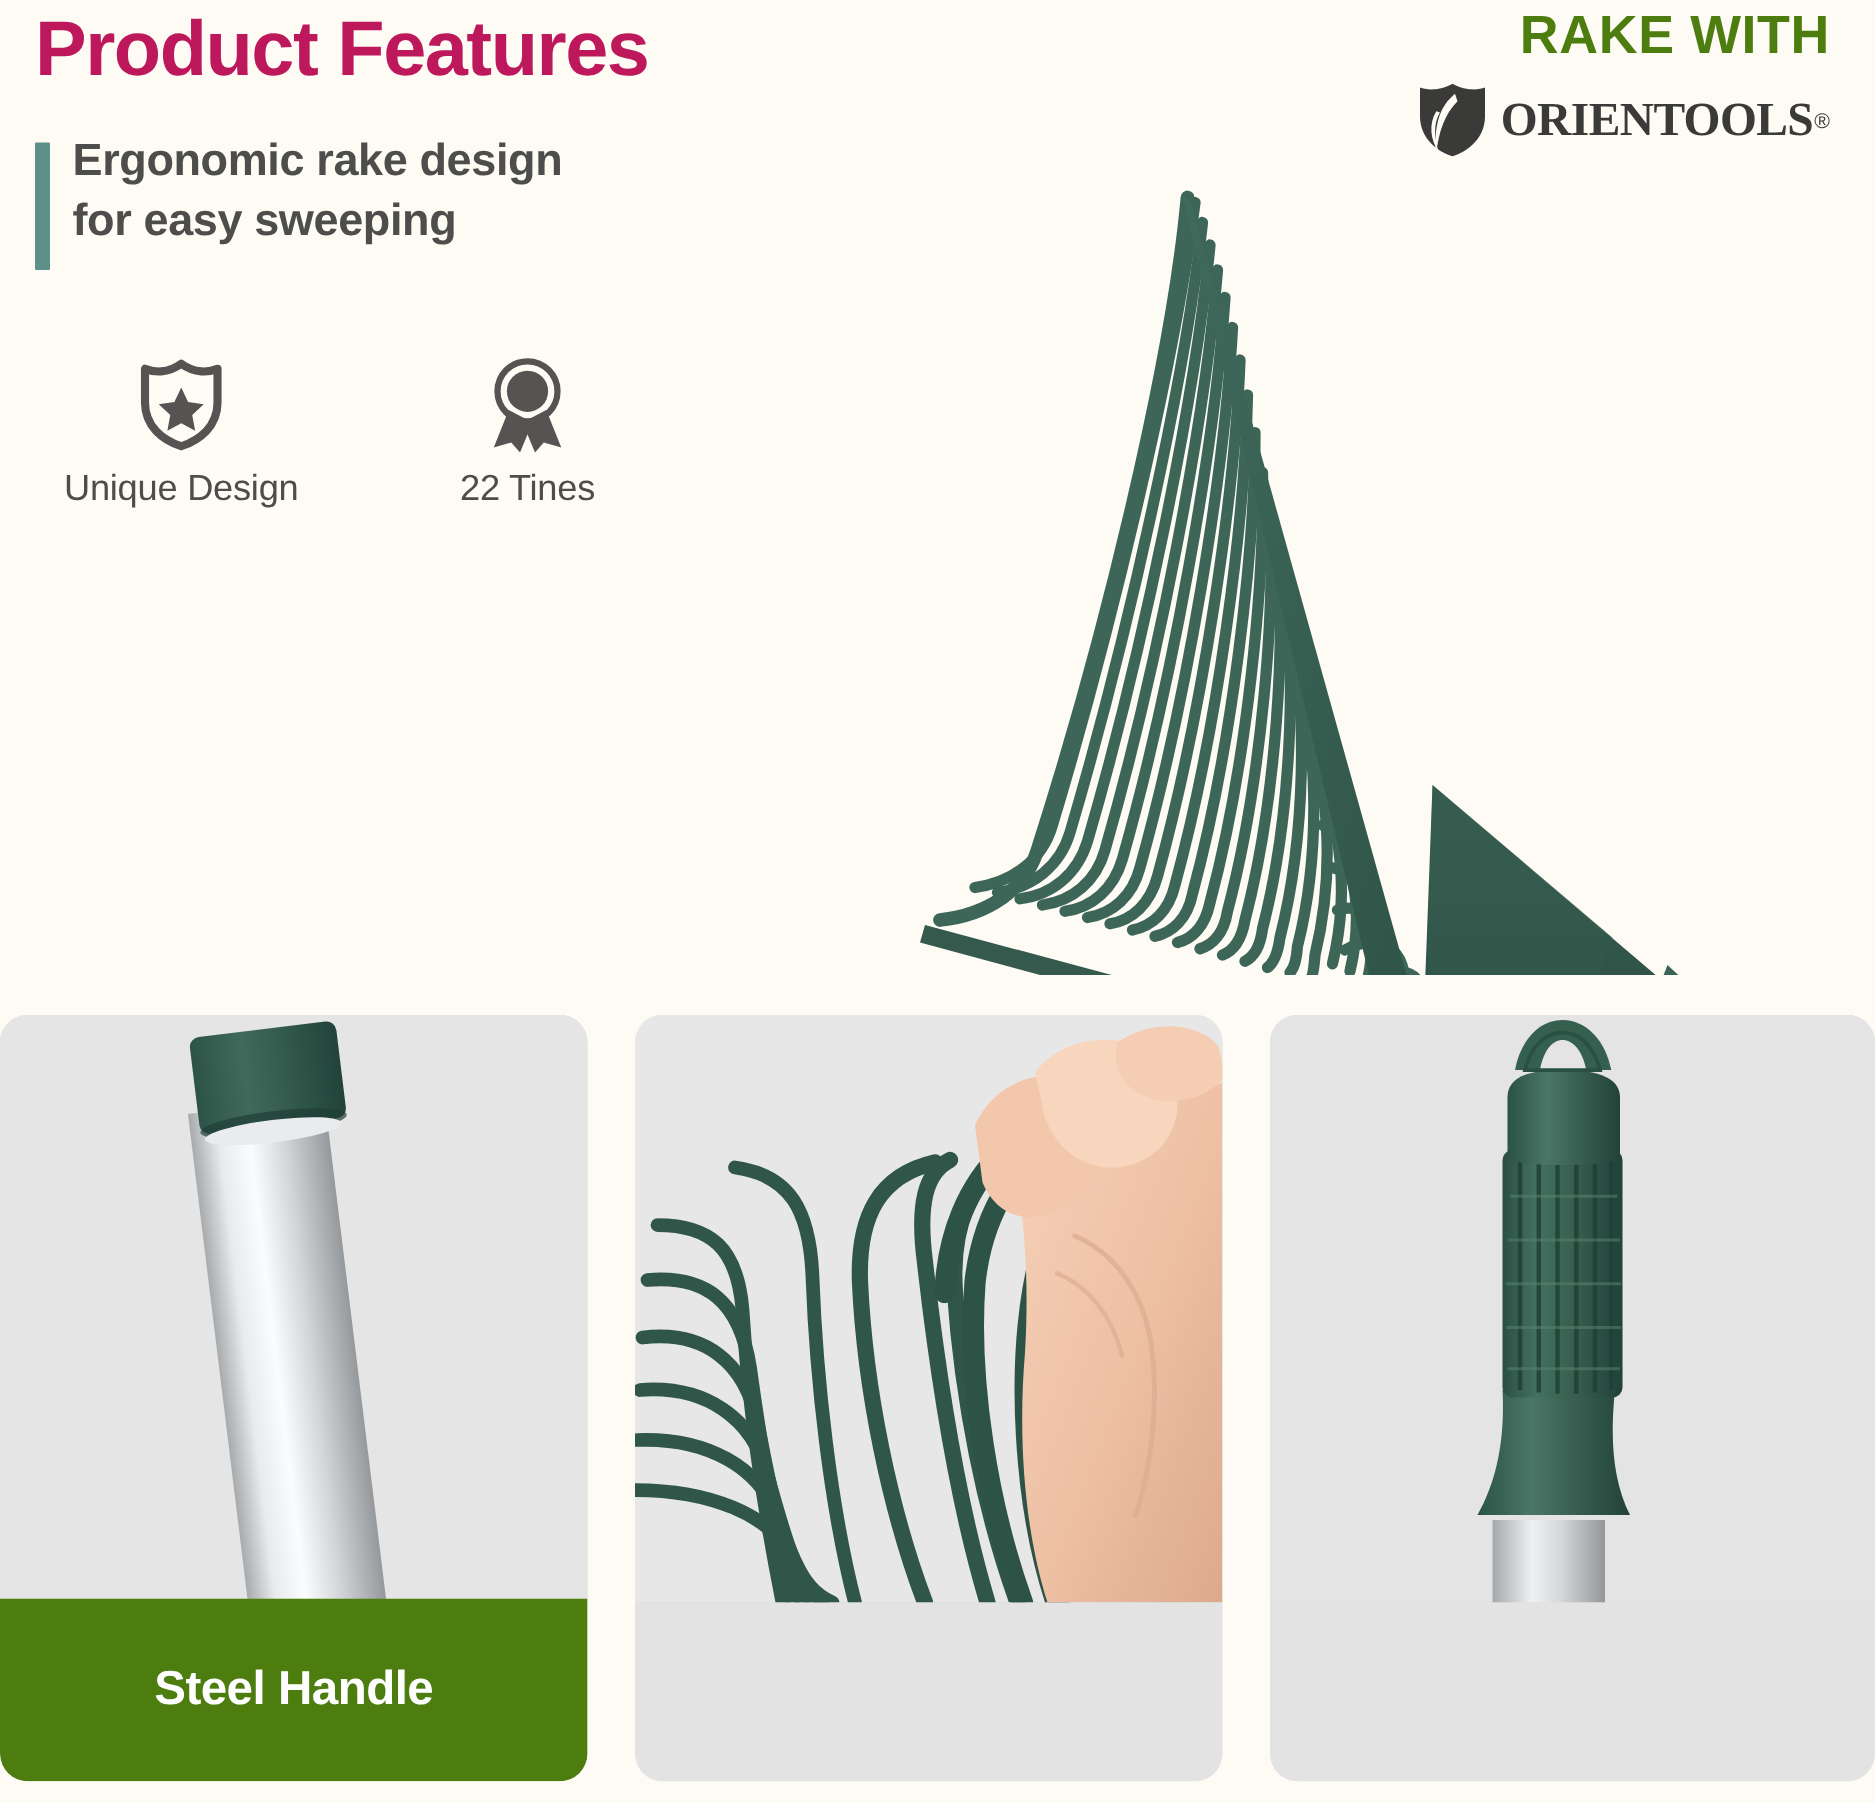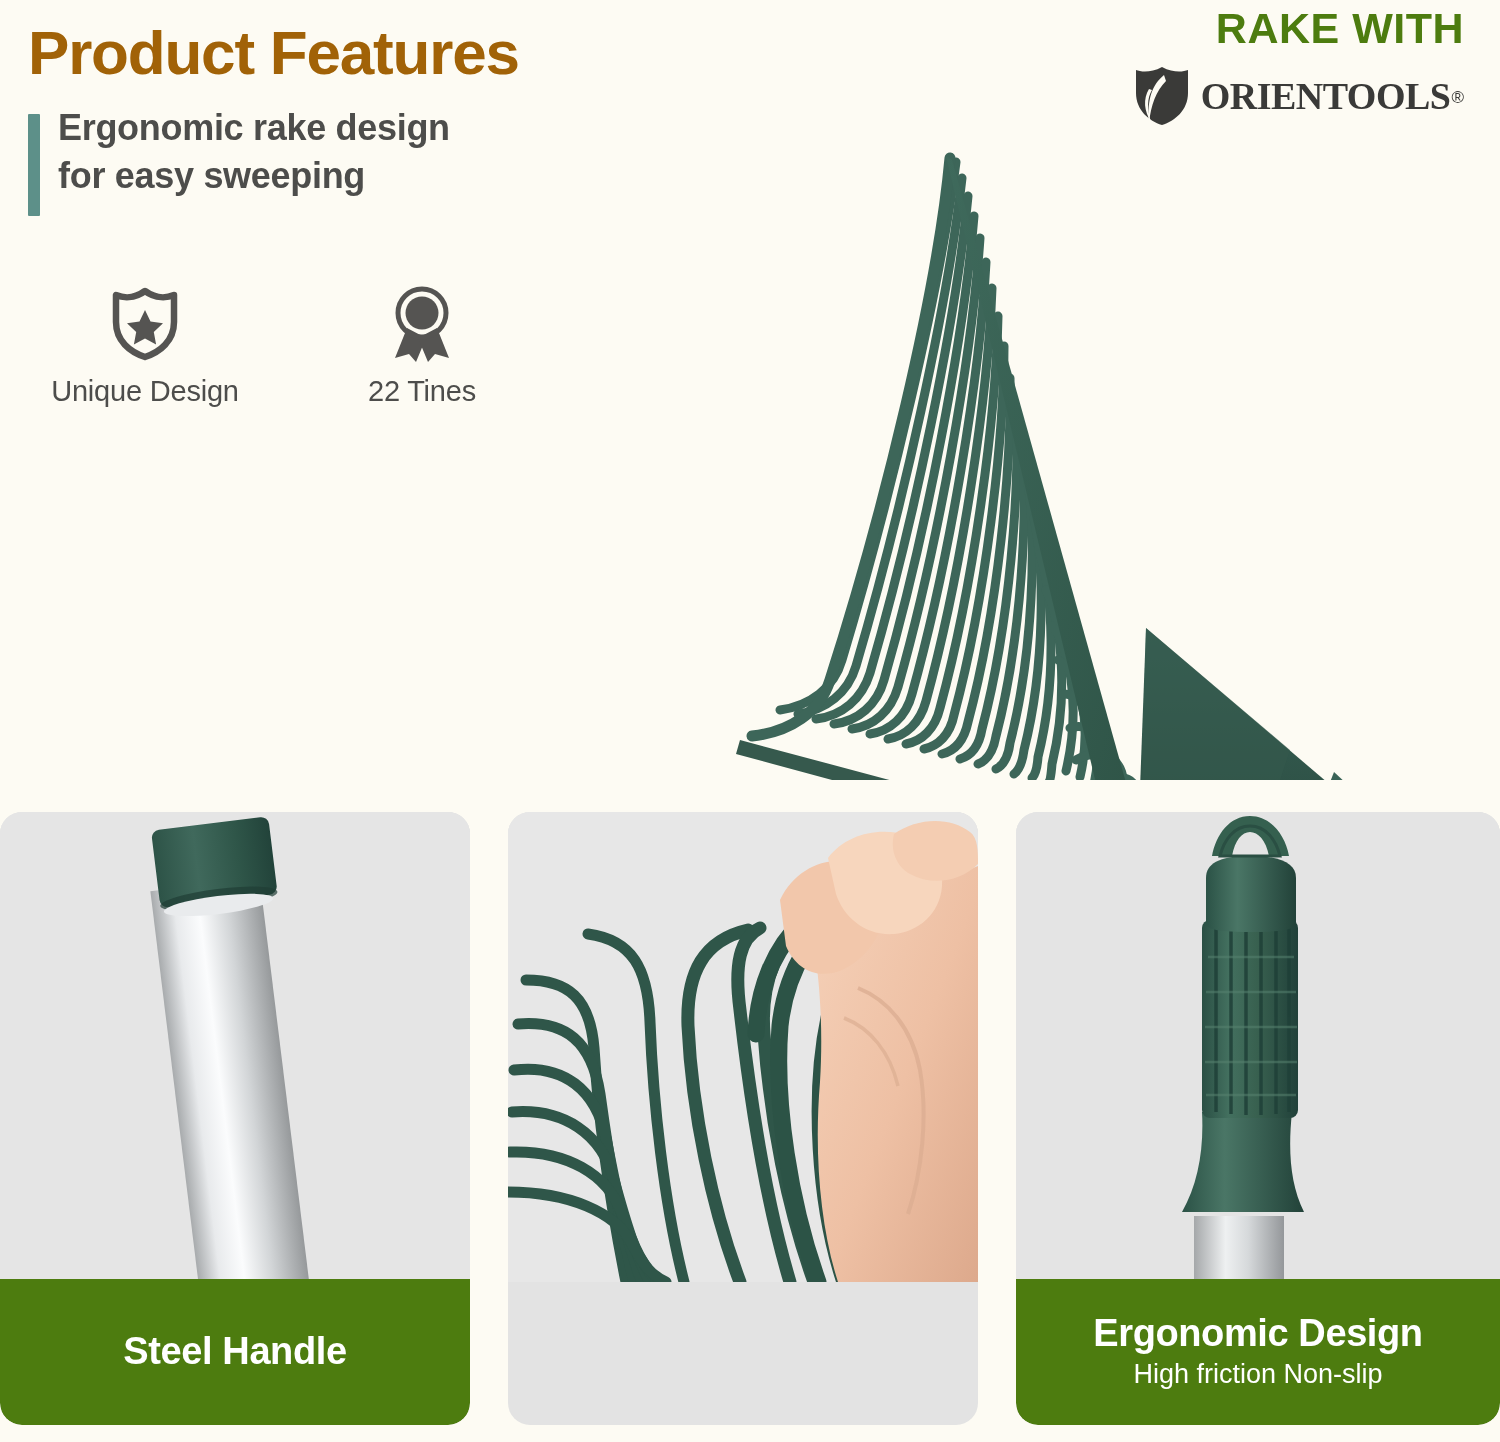--- a/index.html
+++ b/index.html
@@ -9,22 +9,22 @@
     font-family:"Liberation Sans", sans-serif;
     background:#fdfbf3;
     position:relative;
     overflow:hidden;
   }
 
   
   #header { position:absolute; left:0; top:0; width:1500px; height:240px; }
 
   #page-title {
-    position:absolute; left:28px; top:20px;
-    font-size:62px; font-weight:bold; color:#a16207;
+    position:absolute; left:28px; top:7px;
+    font-size:62px; font-weight:bold; color:#be185d;
     letter-spacing:-1.2px; line-height:1.05;
   }
 
   #accent-bar {
     position:absolute; left:28px; top:114px;
     width:12px; height:102px; background:#5d9089; border-radius:1px;
   }
 
   #subtitle {
     position:absolute; left:58px; top:104px;
@@ -338,20 +338,14 @@
         </g>
 
         <path d="M190 66 C190 52 202 44 234 44 C266 44 280 52 280 66 L280 110
                  C280 116 274 120 234 120 C194 120 190 116 190 110 Z" fill="url(#c3cap)"></path>
 
         <path d="M234 4 C214 4 200 22 196 44 L216 44 C219 28 226 20 234 20
                  C242 20 250 28 253 44 L273 44 C269 22 254 4 234 4 Z" fill="#35604f"></path>
         <path d="M234 14 C218 14 208 28 204 44 L264 44 C260 28 250 14 234 14 Z" fill="none" stroke="#2a4f43" stroke-width="3"></path>
       </svg>
     </div>
-    <div class="card-caption">
-      <div class="card-title">Ergonomic Design</div>
-      <div class="card-sub">
-        <div>High friction Non-slip</div>
-      </div>
-    </div>
   </div>
 </div>
 
 </body></html>

